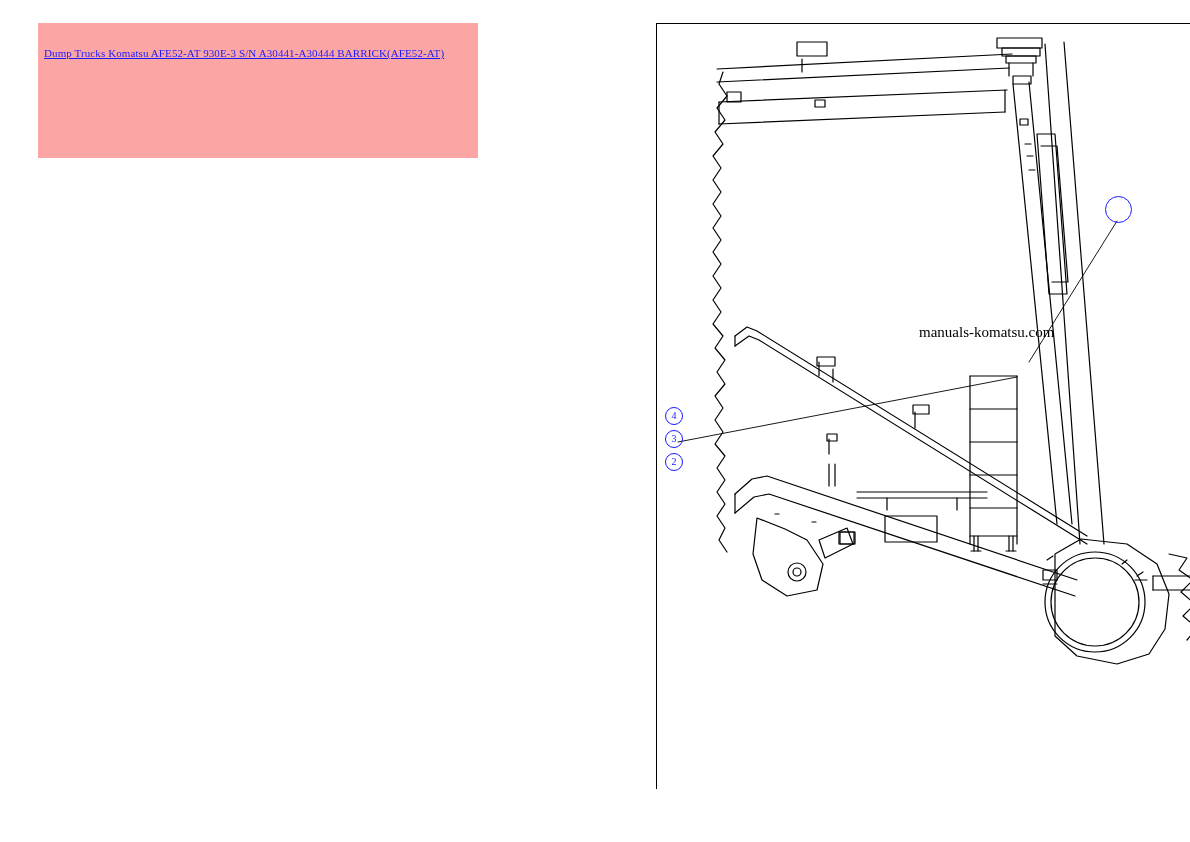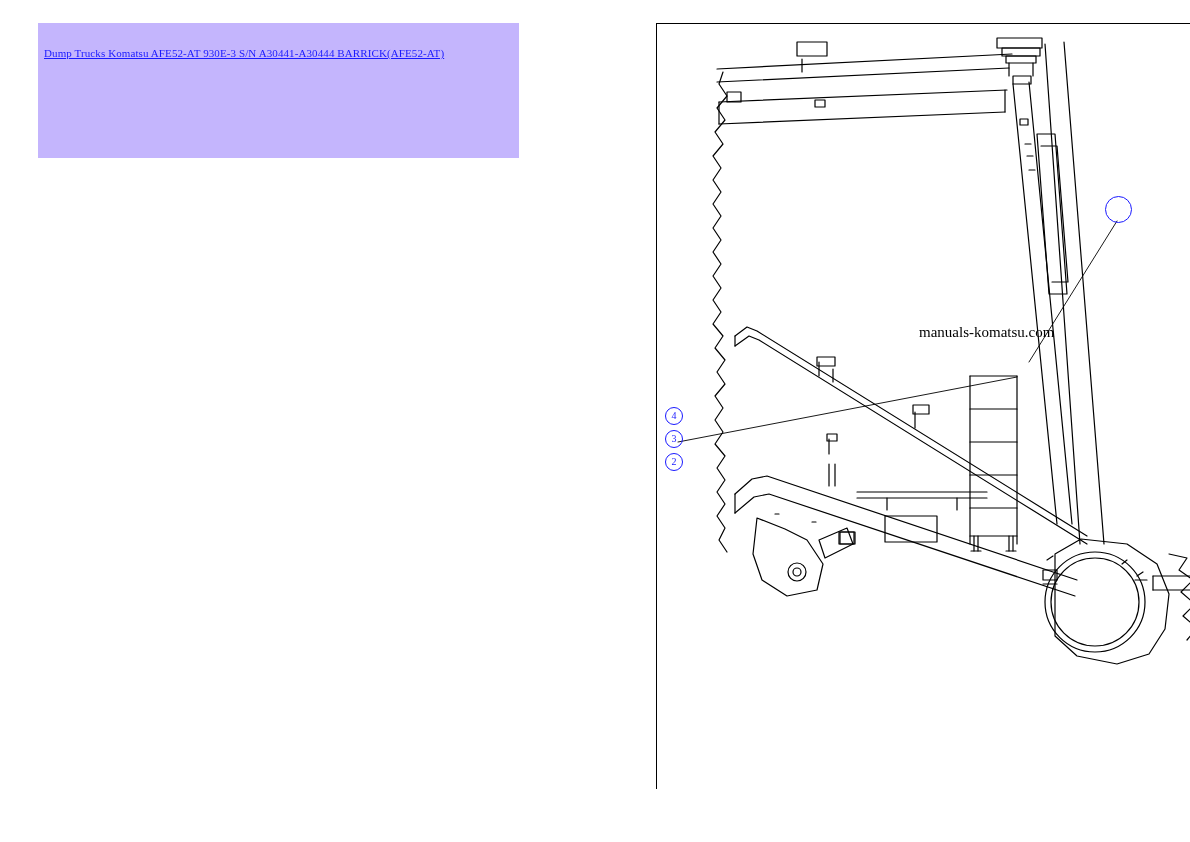--- a/index.html
+++ b/index.html
@@ -13,23 +13,23 @@
     position: relative;
     font-family: "Liberation Serif", serif;
     overflow: hidden;
   }
 
   
   #title-block {
     position: absolute;
     left: 38px;
     top: 23px;
-    width: 481px;
+    width: 440px;
     height: 135px;
-    background: #c4b5fd;
+    background: #fca5a5;
   }
   #title-link {
     position: absolute;
     left: 6px;
     top: 24px;
     font-family: "Liberation Serif", serif;
     font-size: 11px;
     line-height: 12px;
     color: #1a1aff;
     text-decoration: underline;

